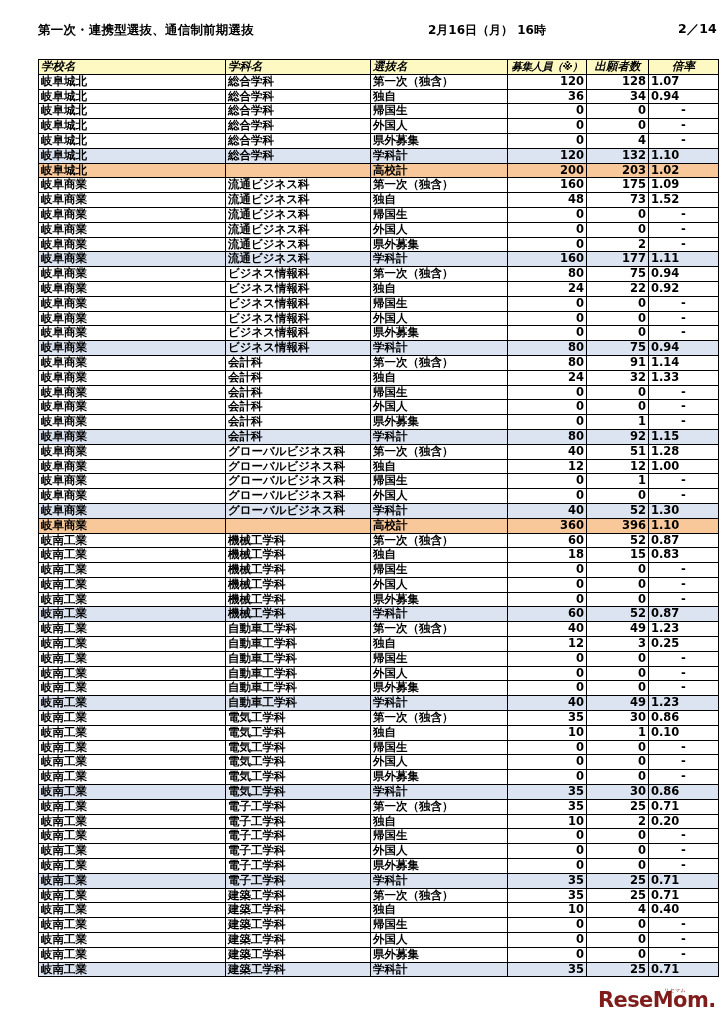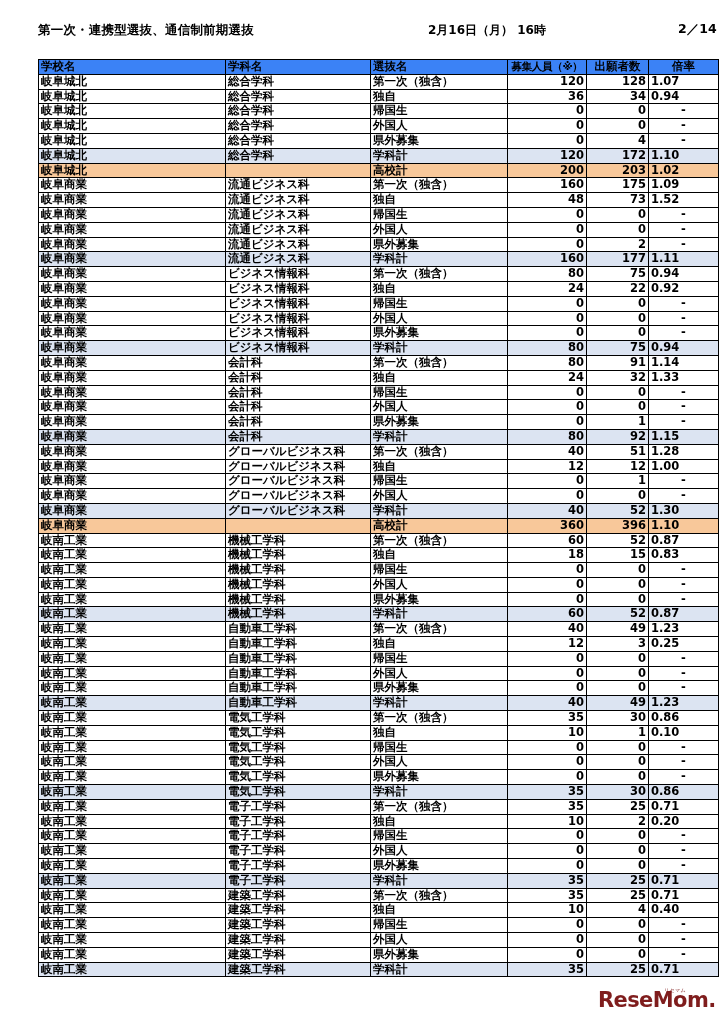--- a/index.html
+++ b/index.html
@@ -82,23 +82,24 @@
     height: 13.8px;
     padding: 0 2px;
     font-size: 11.5px;
     line-height: 13.8px;
     font-weight: bold;
     white-space: nowrap;
     overflow: hidden;
     box-sizing: border-box;
   }
   table.results thead th {
-    background: #3b82f6;
+    background: #fef9c3;
     text-align: left;
     font-size: 11.5px;
+    font-style: italic;
   }
   table.results thead th.num-head {
     text-align: center;
   }
   table.results thead th.quota-head {
     font-size: 10.5px;
     letter-spacing: -0.3px;
   }
   td.num {
     text-align: right;
@@ -222,21 +223,21 @@
           <td>県外募集</td>
           <td class="num">0</td>
           <td class="num">4</td>
           <td class="dash">-</td>
         </tr>
         <tr class="row-course-total">
           <td>岐阜城北</td>
           <td>総合学科</td>
           <td class="sum-label">学科計</td>
           <td class="num">120</td>
-          <td class="num">172</td>
+          <td class="num">132</td>
           <td class="ratio">1.10</td>
         </tr>
         <tr class="row-school-total">
           <td>岐阜城北</td>
           <td></td>
           <td class="sum-label">高校計</td>
           <td class="num">200</td>
           <td class="num">203</td>
           <td class="ratio">1.02</td>
         </tr>

